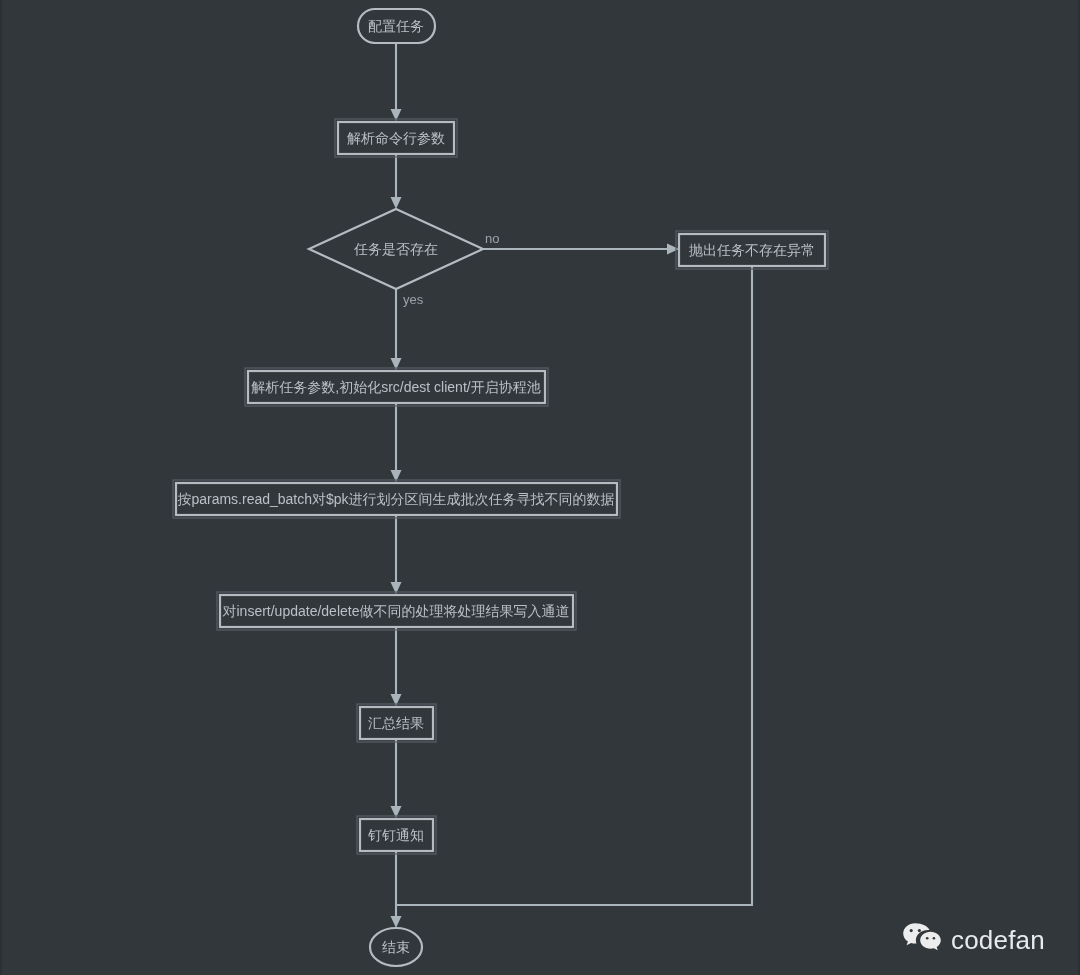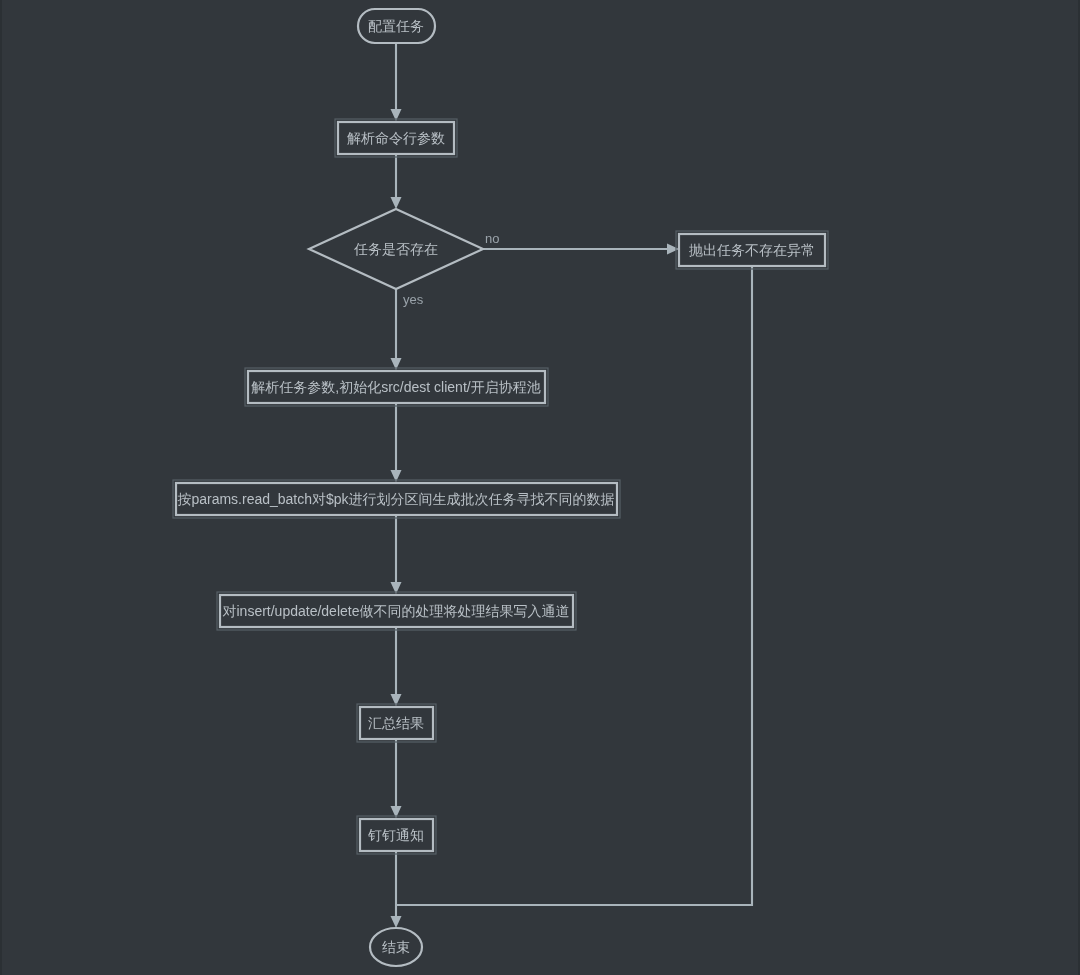--- a/index.html
+++ b/index.html
@@ -191,14 +191,29 @@
       </g>
 
       <g>
         <ellipse class="node-shape" cx="394" cy="947" rx="26" ry="19"></ellipse>
         <text class="node-label" x="394" y="948">结束</text>
       </g>
 
     </g>
   </svg>
 
+  <div class="watermark" style="left:900px; top:922px;">
+    <span>
+      <svg width="40" height="32" viewBox="0 0 40 32" aria-hidden="true">
+
+        <path d="M13.2 1.2C6.6 1.2 1.2 5.8 1.2 11.4c0 3.2 1.8 6.1 4.7 8L4.6 23.2l4.5-2.3c1.3.4 2.7.6 4.1.6.4 0 .8 0 1.2-.05-.35-1.0-.55-2.0-.55-3.1 0-5.7 5.5-10.3 12.3-10.3.45 0 .9.02 1.35.06C26.1 4.3 20.2 1.2 13.2 1.2z" fill="#ededed"></path>
+        <circle cx="9.2" cy="8.6" r="1.6" fill="#32373c"></circle>
+        <circle cx="17.4" cy="8.6" r="1.6" fill="#32373c"></circle>
+
+        <path d="M38.8 18.3c0-4.7-4.6-8.5-10.3-8.5s-10.3 3.8-10.3 8.5c0 4.7 4.6 8.5 10.3 8.5 1.2 0 2.35-.17 3.4-.48l3.8 2-1.0-3.2c2.5-1.6 4.1-4.0 4.1-6.82z" fill="#ededed"></path>
+        <circle cx="25.2" cy="16.3" r="1.3" fill="#32373c"></circle>
+        <circle cx="31.9" cy="16.3" r="1.3" fill="#32373c"></circle>
+      </svg>
+    </span>
+    <span class="watermark-text">codefan</span>
+  </div>
 
 </div>
 
 </body></html>

